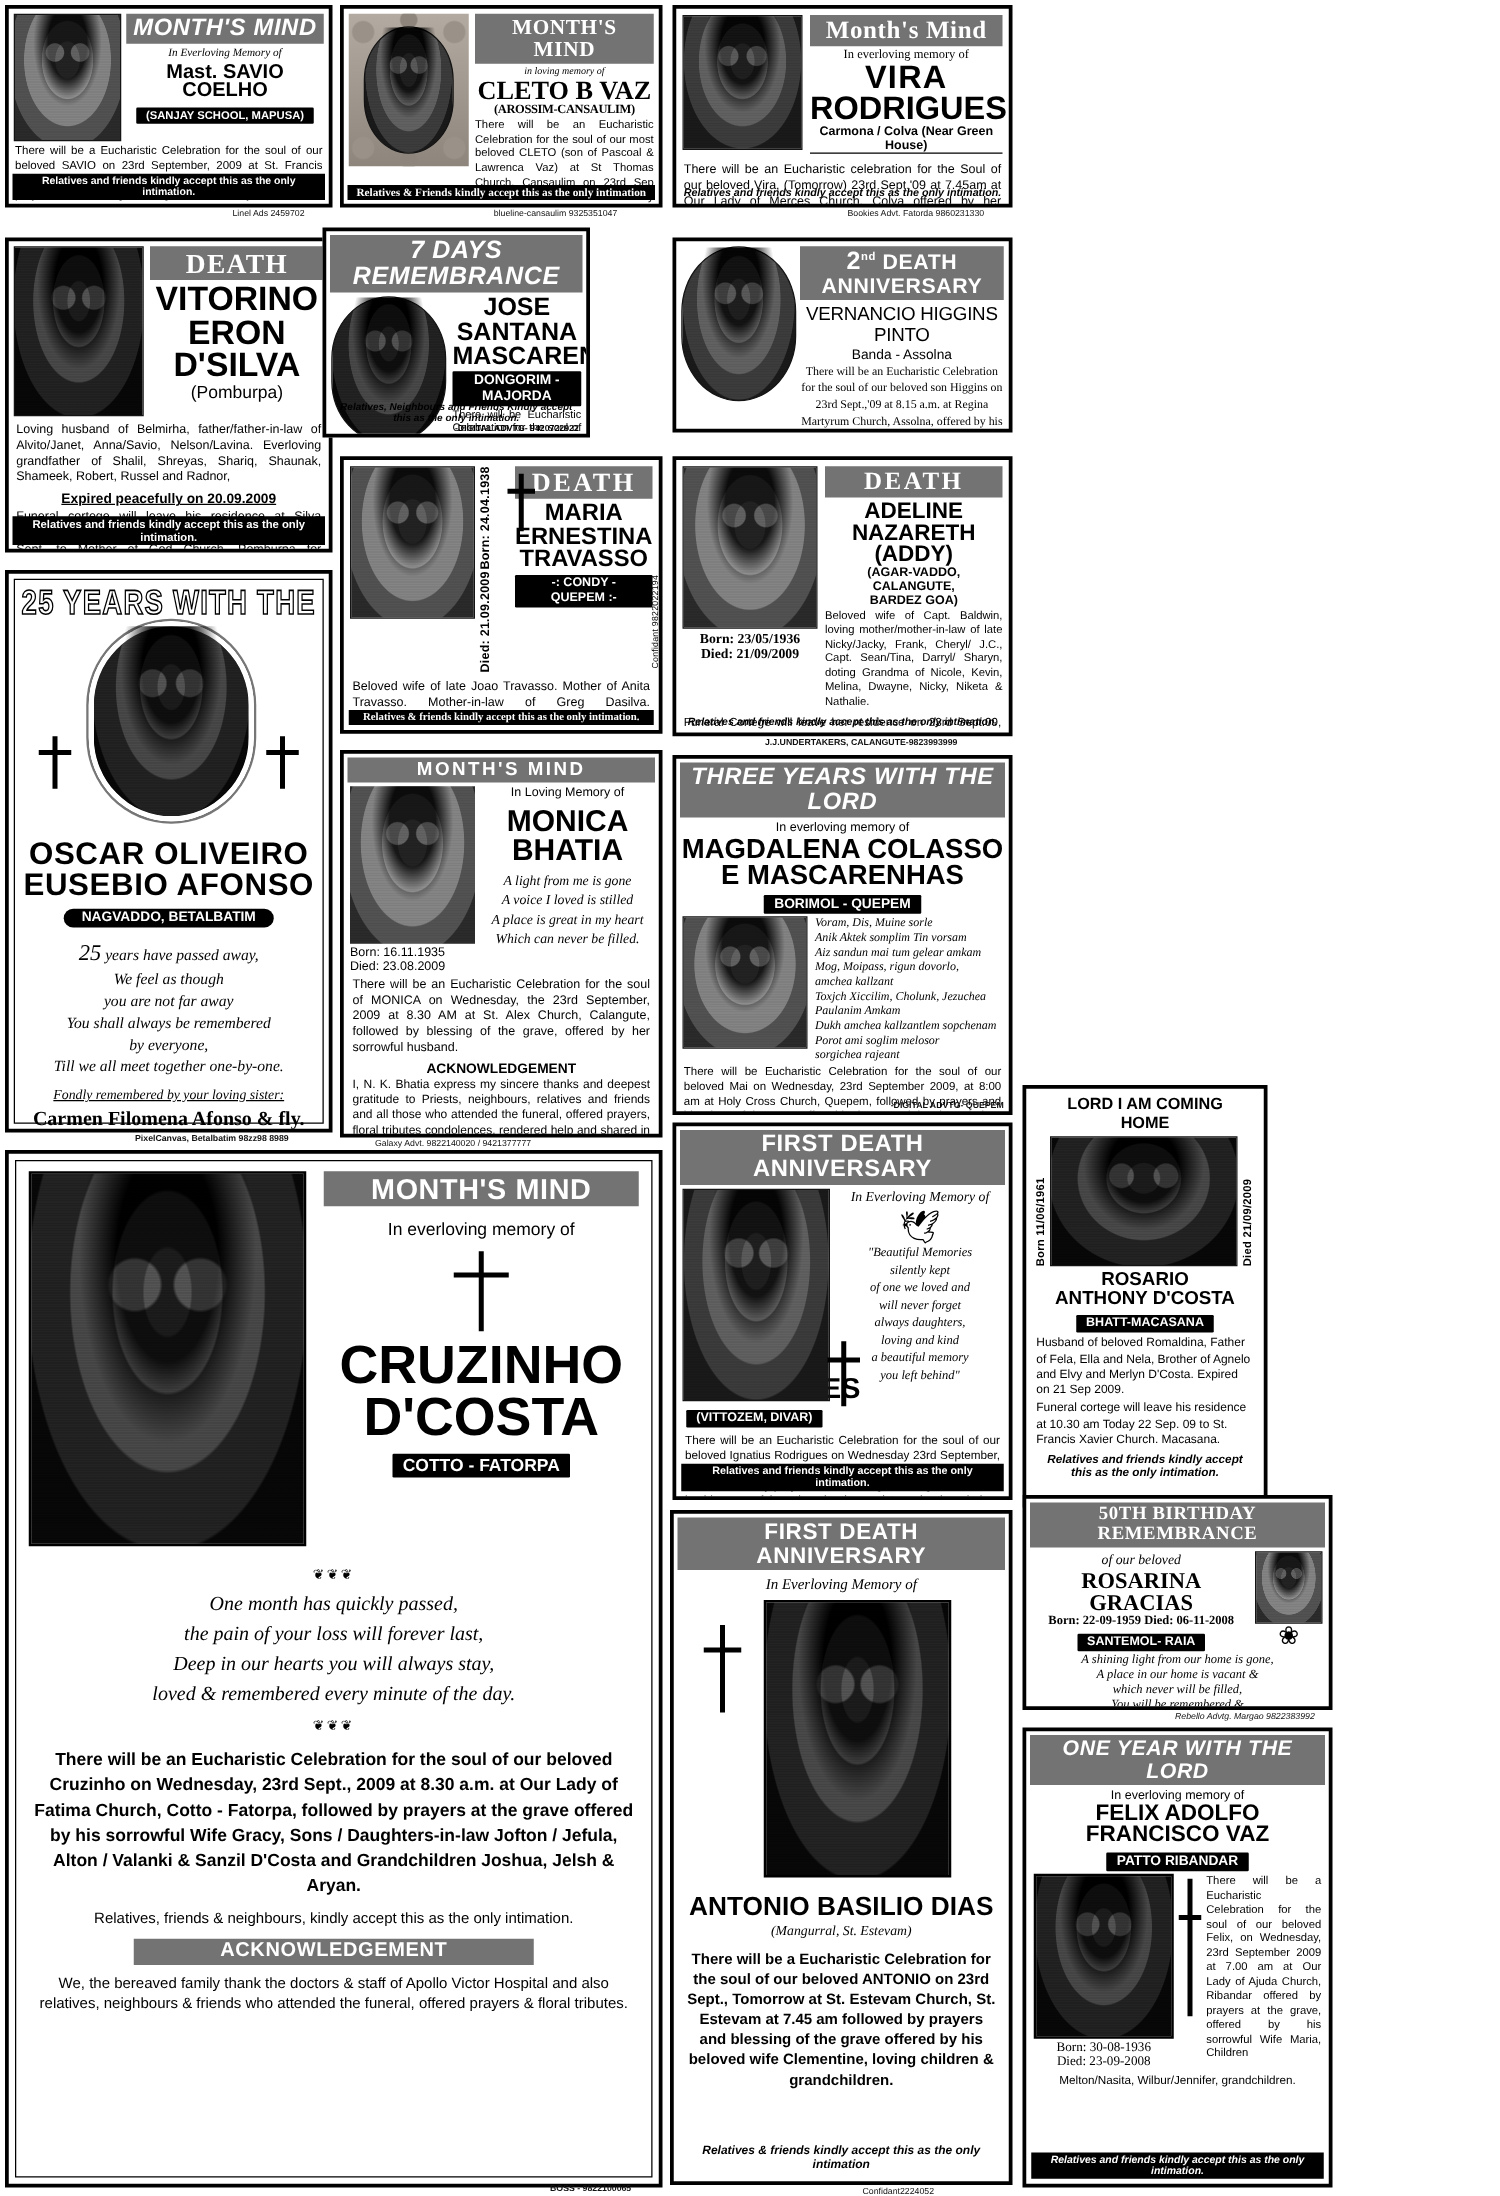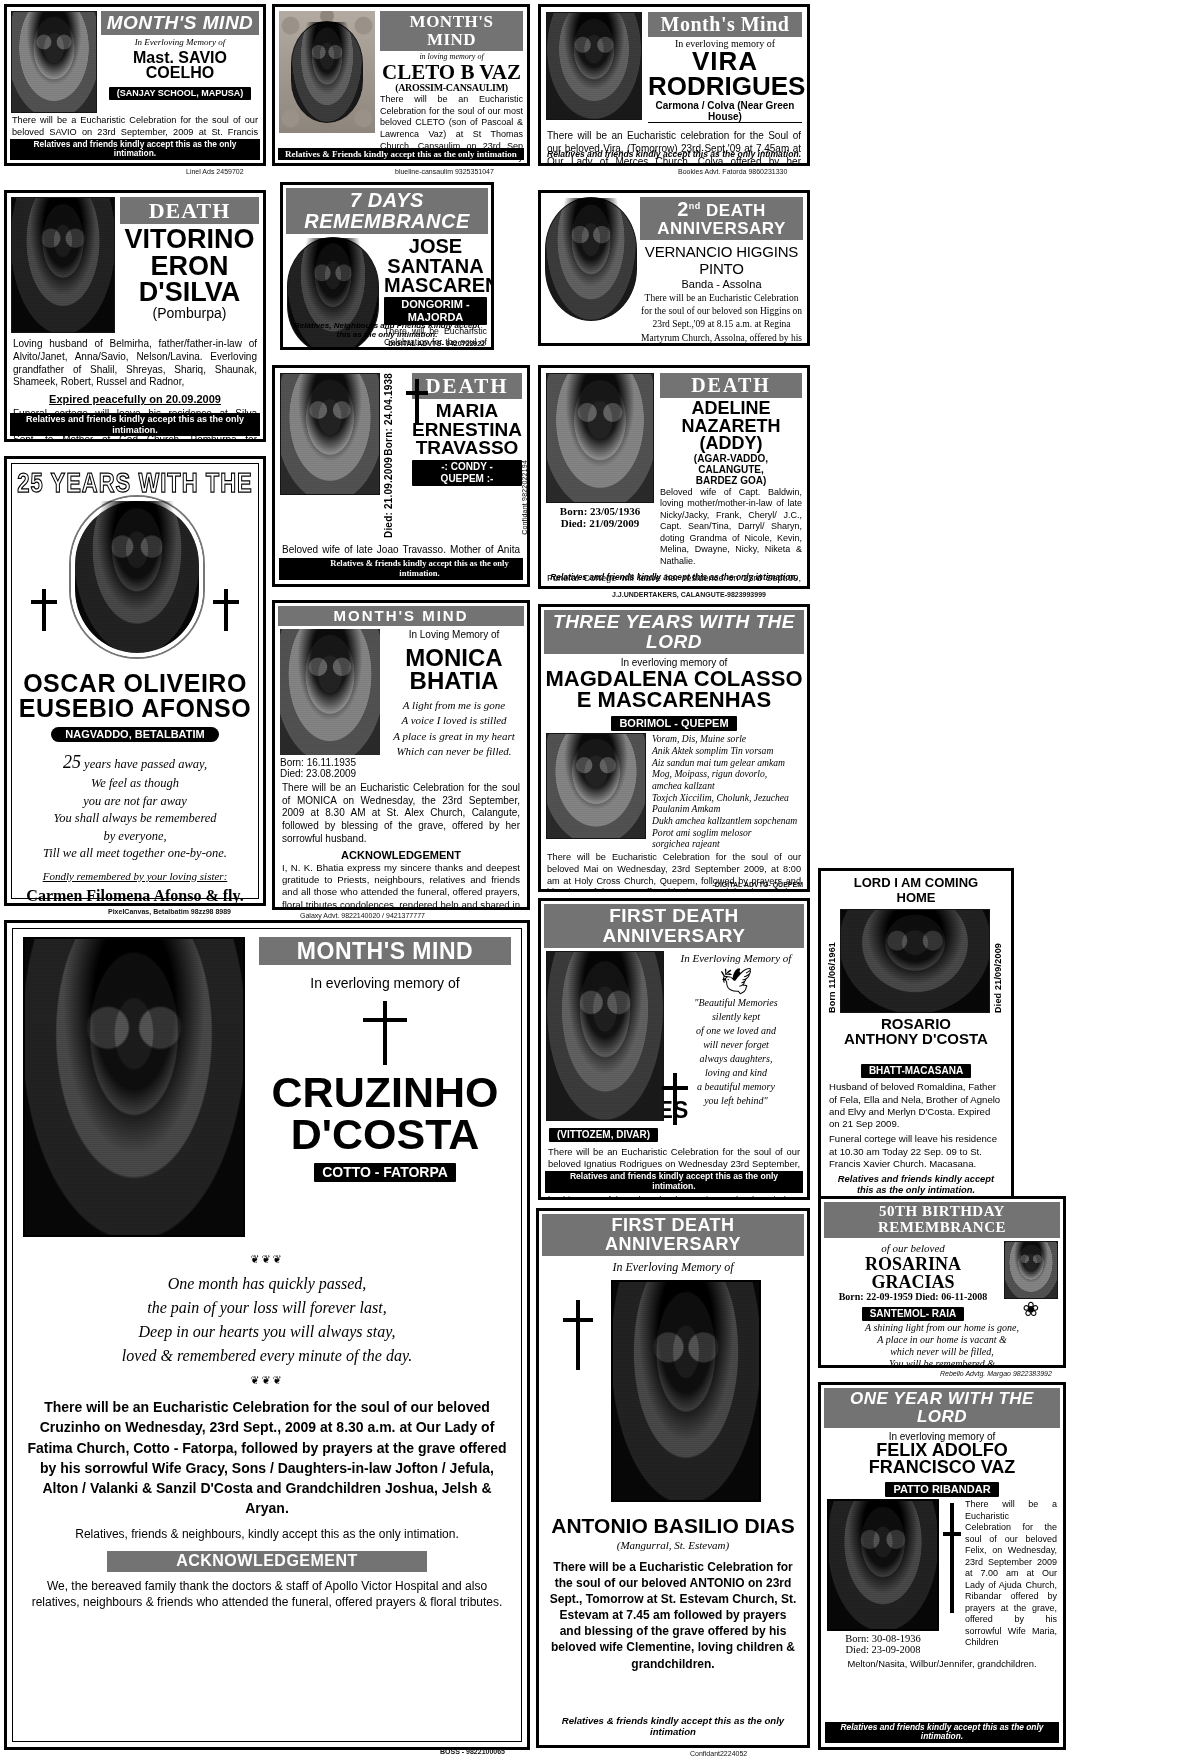--- a/index.html
+++ b/index.html
@@ -163,21 +163,21 @@
       <div class="name" style="font-size:27px;">D'SILVA</div>
       <div class="ctr" style="font-size:14px;">(Pomburpa)</div>
     </div>
   </div>
   <div class="body" style="padding:1px 6px;font-size:10px;">Loving husband of Belmirha, father/father-in-law of Alvito/Janet, Anna/Savio, Nelson/Lavina. Everloving grandfather of Shalil, Shreyas, Shariq, Shaunak, Shameek, Robert, Russel and Radnor,</div>
   <div class="ctr" style="font-weight:bold;font-size:11px;margin:3px 0;text-decoration:underline;">Expired peacefully on 20.09.2009</div>
   <div class="body" style="padding:0 6px;font-size:10px;">Funeral cortege will leave his residence at Silva Vaddo, Pomburpa at 4.00 p.m. on Tuesday the 22nd Sept. to Mother of God Church, Pomburpa for Eucharistic celebration and burial.</div>
   <div class="bar" style="position:absolute;left:3px;right:3px;bottom:3px;font-size:9px;">Relatives and friends kindly accept this as the only intimation.</div>
 </div>
 
-<div class="ad thick" style="left:280px;top:182px;width:214px;height:168px;">
+<div class="ad thick" style="left:258px;top:182px;width:214px;height:168px;">
   <div class="banner" style="font-size:20px;margin:3px;font-style:italic;">7 DAYS REMEMBRANCE</div>
   <div style="display:flex;padding:0 4px;gap:5px;">
     <div class="photo oval dark" style="width:92px;height:118px;flex:0 0 92px;"></div>
     <div style="flex:1;min-width:0;">
       <div class="name" style="font-size:20px;">JOSE SANTANA</div>
       <div class="name" style="font-size:20px;">MASCARENHAS</div>
       <div class="ctr" style="margin:1px 0;"><span class="chip" style="font-size:11px;">DONGORIM - MAJORDA</span></div>
       <div class="body" style="font-size:8.8px;">There will be Eucharistic Celebration for the soul of beloved Jose Santana on WEDNESDAY, 23rd September 2009, at Mae de Deus Church, Majorda, at 6 am, followed by prayers and blessing of the grave offered by his grieving wife Maria Santana, children and family.</div>
     </div>
   </div>
@@ -212,21 +212,21 @@
       <div class="cross" style="position:absolute;left:-6px;top:6px;width:22px;height:46px;"></div>
       <div class="banner serif" style="font-size:21px;letter-spacing:2px;">DEATH</div>
       <div class="name" style="font-size:19px;margin-top:3px;">MARIA</div>
       <div class="name" style="font-size:19px;">ERNESTINA</div>
       <div class="name" style="font-size:19px;">TRAVASSO</div>
       <div class="ctr" style="margin-top:2px;"><span class="chip" style="font-size:10px;">-: CONDY - QUEPEM :-</span></div>
     </div>
   </div>
   <div class="body" style="padding:1px 7px;font-size:10px;">Beloved wife of late Joao Travasso. Mother of Anita Travasso. Mother-in-law of Greg Dasilva. Grandmother of Celfa, Mcvil &amp; Blasha.</div>
   <div class="body" style="padding:4px 7px 0 7px;font-size:10px;">Funeral cortege will leave her residence at Condy Quepem at 10.00 a.m. on Tuesday, 22nd September 2009 (Today) to Holy Cross Church, Quepem, for Eucharistic celebration followed by burial.</div>
-  <div class="bar" style="position:absolute;left:4px;right:4px;bottom:4px;font-size:8.6px;font-family:'Liberation Serif',serif;padding-left:40px;">Relatives &amp; friends kindly accept this as the only intimation.</div>
+  <div class="bar" style="position:absolute;left:4px;right:4px;bottom:4px;font-size:8.6px;font-family:'Liberation Serif',serif;">Relatives &amp; friends kindly accept this as the only intimation.</div>
   <div class="vert tiny" style="position:absolute;right:-1px;top:92px;font-weight:normal;font-size:7px;">Confidant 9822022194</div>
 </div>
 
 <div class="ad thick" style="left:538px;top:365px;width:272px;height:224px;">
   <div style="display:flex;padding:5px;gap:6px;">
     <div style="flex:0 0 108px;">
       <div class="photo light" style="width:108px;height:130px;"></div>
       <div class="ctr serif" style="font-size:11px;font-weight:bold;margin-top:2px;">Born: 23/05/1936</div>
       <div class="ctr serif" style="font-size:11px;font-weight:bold;">Died: 21/09/2009</div>
     </div>
@@ -386,21 +386,21 @@
 <div class="ad thick" style="left:818px;top:868px;width:196px;height:338px;">
   <div class="ctr" style="font-size:13px;font-weight:bold;margin-top:4px;">LORD I AM COMING</div>
   <div class="ctr" style="font-size:13px;font-weight:bold;">HOME</div>
   <div style="display:flex;padding:4px 8px 0 6px;gap:3px;">
     <div class="vert" style="font-size:9px;">Born 11/06/1961</div>
     <div class="photo dark" style="flex:1;height:104px;"></div>
     <div class="vert" style="font-size:9px;">Died 21/09/2009</div>
   </div>
   <div class="name" style="font-size:15px;margin-top:4px;">ROSARIO</div>
   <div class="name" style="font-size:15px;">ANTHONY  D'COSTA</div>
-  <div class="ctr" style="margin-top:14px;"><span class="chip" style="font-size:10px;">BHATT-MACASANA</span></div>
+  <div class="ctr" style="margin-top:2px;"><span class="chip" style="font-size:10px;">BHATT-MACASANA</span></div>
   <div class="body" style="padding:3px 8px 0 8px;font-size:9.6px;text-align:left;">Husband of beloved Romaldina, Father of Fela, Ella and Nela, Brother of Agnelo and Elvy and Merlyn D'Costa. Expired on 21 Sep 2009.</div>
   <div class="body" style="padding:3px 8px 0 8px;font-size:9.6px;text-align:left;">Funeral cortege will leave his residence at 10.30 am Today 22 Sep. 09 to St. Francis Xavier Church. Macasana.</div>
   <div class="ctr" style="font-size:9.4px;font-weight:bold;font-style:italic;margin-top:3px;padding:0 10px;">Relatives and friends kindly accept this as the only intimation.</div>
 </div>
 
 <div class="ad thick" style="left:536px;top:1208px;width:274px;height:540px;">
   <div class="banner" style="font-size:18px;margin:3px;">FIRST DEATH ANNIVERSARY</div>
   <div class="script" style="font-size:12px;margin-top:2px;">In Everloving Memory of</div>
   <div style="position:relative;height:230px;margin-top:4px;">
     <div class="cross" style="position:absolute;left:24px;top:20px;width:30px;height:70px;"></div>

